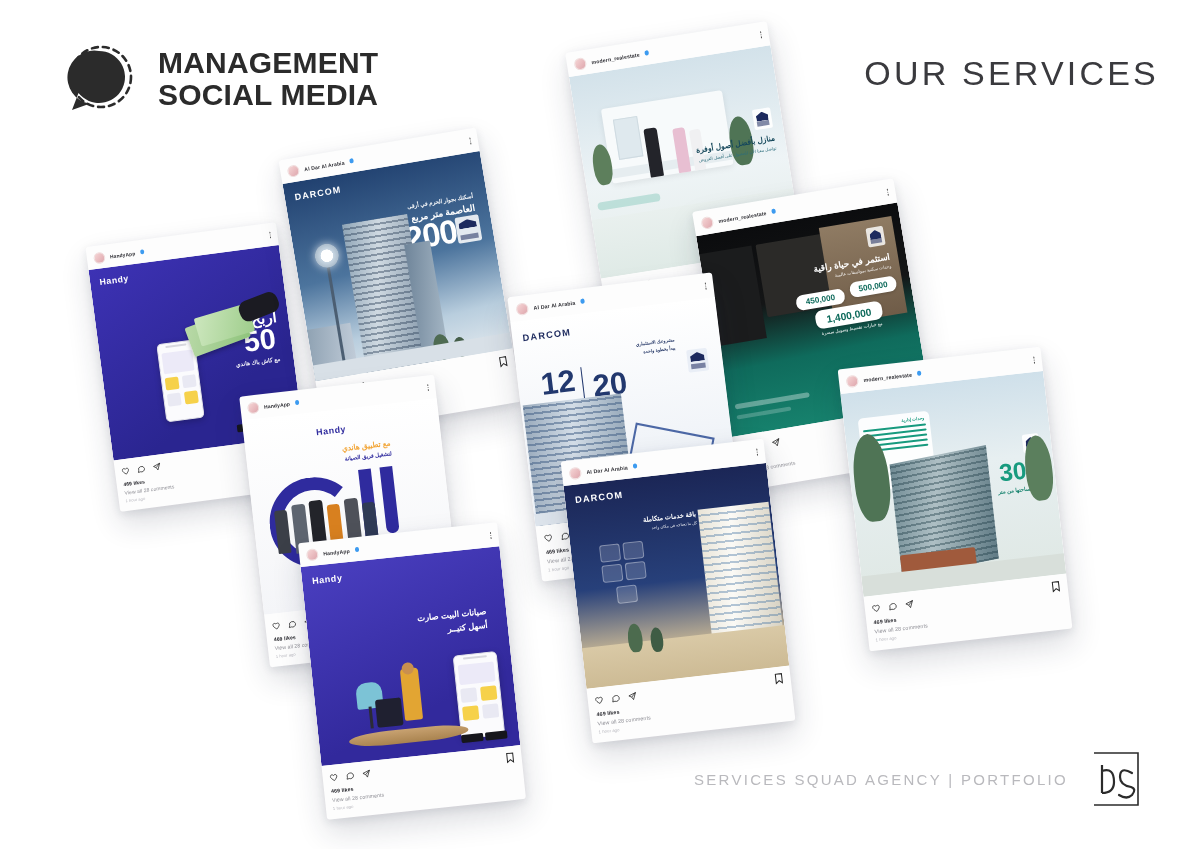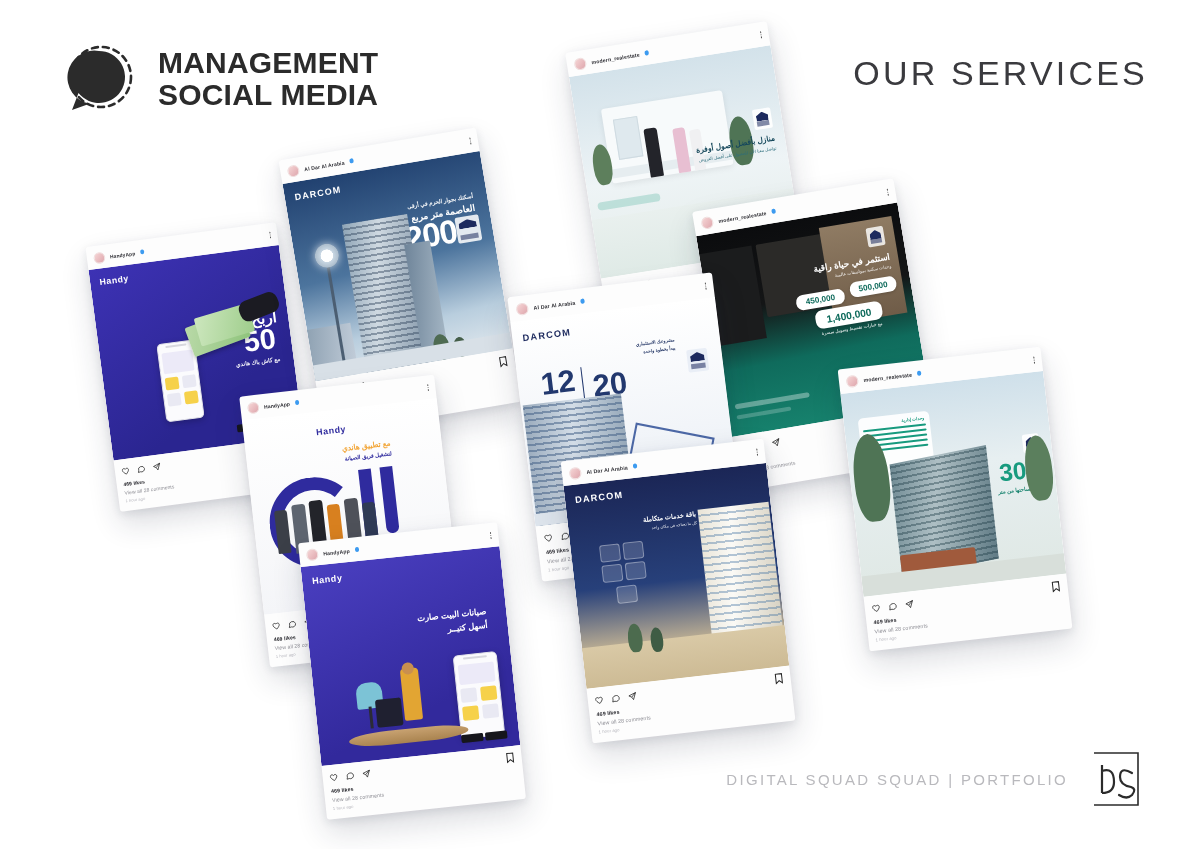--- a/index.html
+++ b/index.html
@@ -15,21 +15,21 @@
   #header-logo { position: absolute; left: 62px; top: 42px; display: flex; align-items: center; gap: 22px; }
   .logo-mark { position: relative; width: 74px; height: 74px; flex: 0 0 74px; }
   .logo-mark svg { display: block; width: 74px; height: 74px; }
   .logo-words { line-height: 1.06; }
   .logo-words div {
     font-size: 30px; font-weight: 700; letter-spacing: .2px;
     color: #2b2b2b; font-family: "Liberation Sans", sans-serif;
     white-space: nowrap;
   }
   #our-services {
-    position: absolute; right: 52px; top: 54px;
+    position: absolute; right: 41px; top: 54px;
     font-size: 34px; font-weight: 300; letter-spacing: 3.2px;
     color: #3a3a3e; white-space: nowrap;
   }
 
   
   #footer { position: absolute; right: 58px; bottom: 42px; display: flex; align-items: center; gap: 22px; }
   #footer-text {
     font-size: 15px; letter-spacing: 2.3px; color: #b9b9bd; font-weight: 400; white-space: nowrap;
   }
   .ds-mark { position: relative; width: 52px; height: 56px; flex: 0 0 52px; }
@@ -656,21 +656,21 @@
             </span>
           </div>
           <div class="likes">469 likes</div>
           <div class="comments">View all 28 comments</div>
           <div class="timeago">1 hour ago</div>
         </div>
       </div>
     </div>
 
   <div id="footer">
-    <div id="footer-text">DIGITAL SQUAD SQUAD | PORTFOLIO</div>
+    <div id="footer-text">SERVICES SQUAD AGENCY | PORTFOLIO</div>
     <div class="ds-mark">
       <svg viewBox="0 0 52 56">
         <path d="M4 2 H48 V54 H4" fill="none" stroke="#2b2b2b" stroke-width="1.6"></path>
         <path d="M12 14 v28 M12 20 q12 -4 12 11 q0 11 -12 11" fill="none" stroke="#2b2b2b" stroke-width="2.2"></path>
         <path d="M42 22 q-12 -7 -12 4 q0 8 11 10 q6 2 1 8 q-5 5 -13 0" fill="none" stroke="#2b2b2b" stroke-width="2.2" stroke-linecap="round"></path>
       </svg>
     </div>
   </div>
 </div>
 

